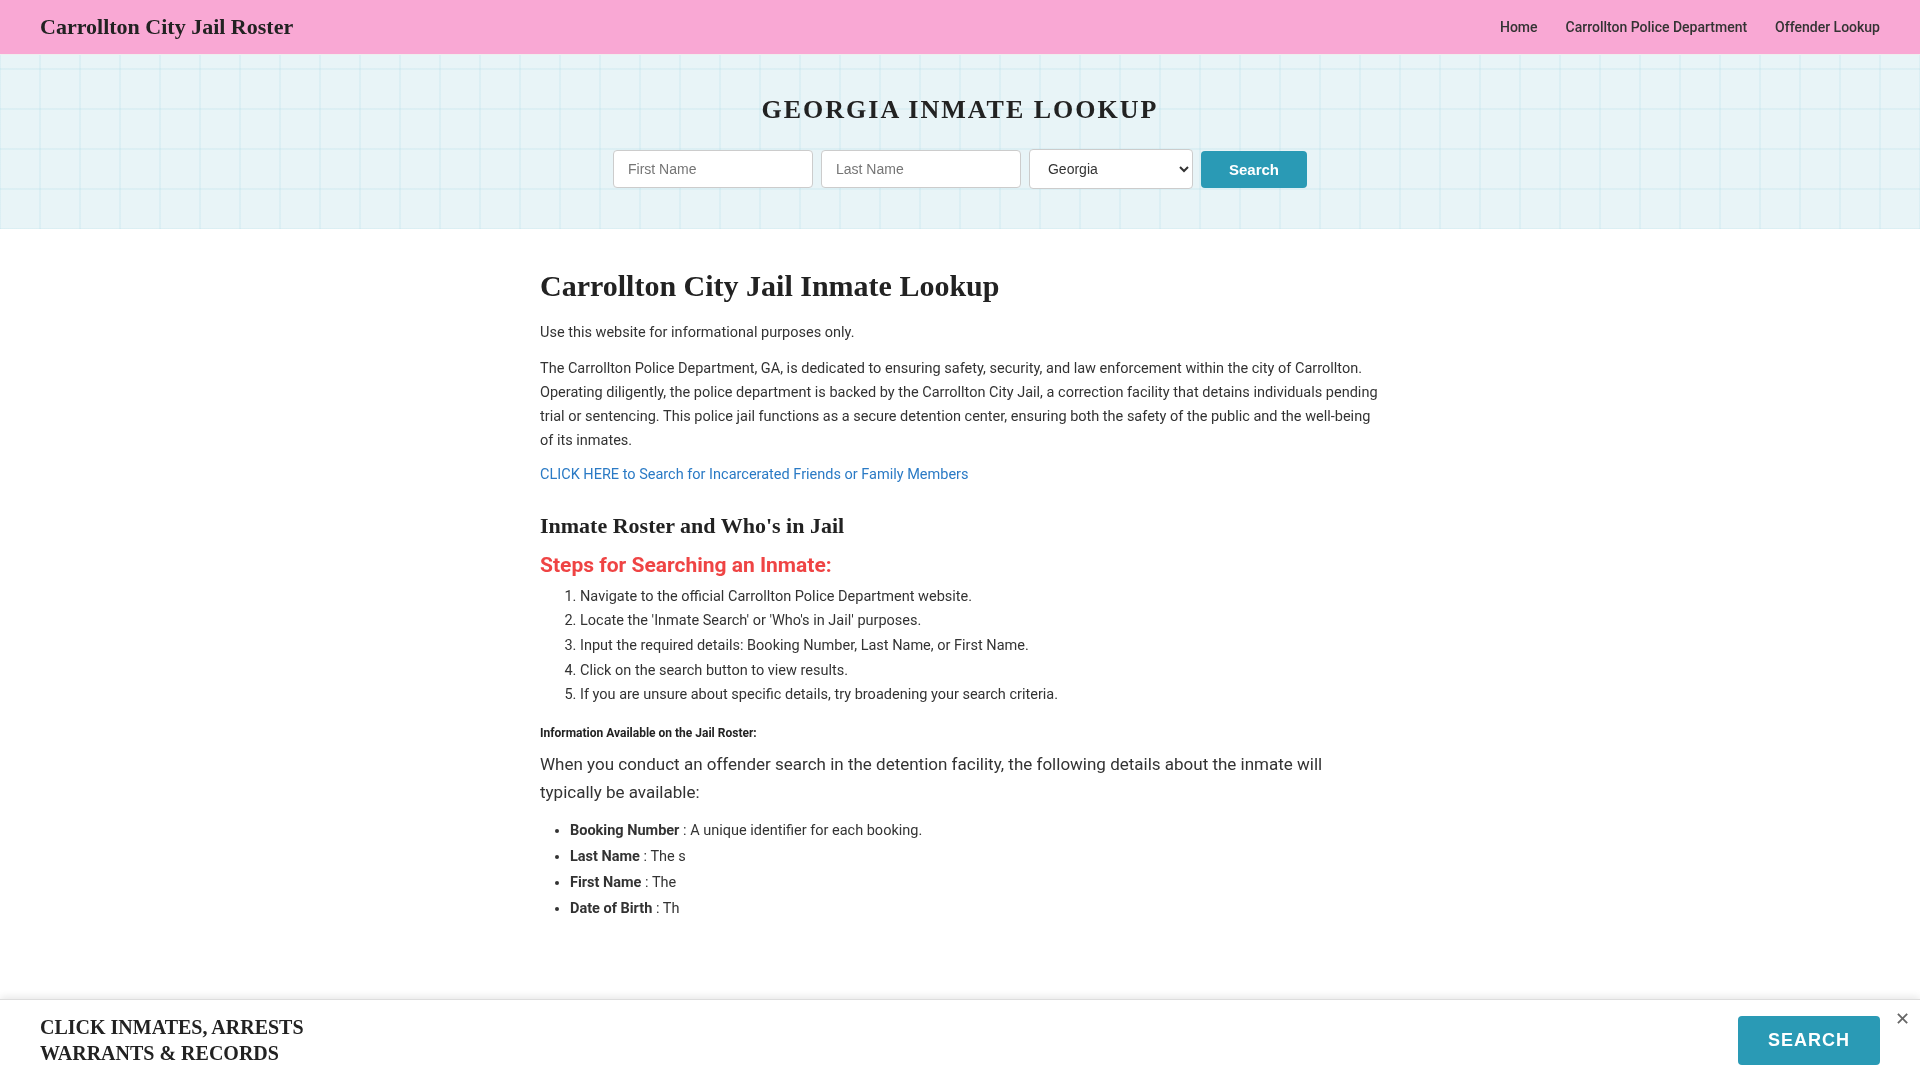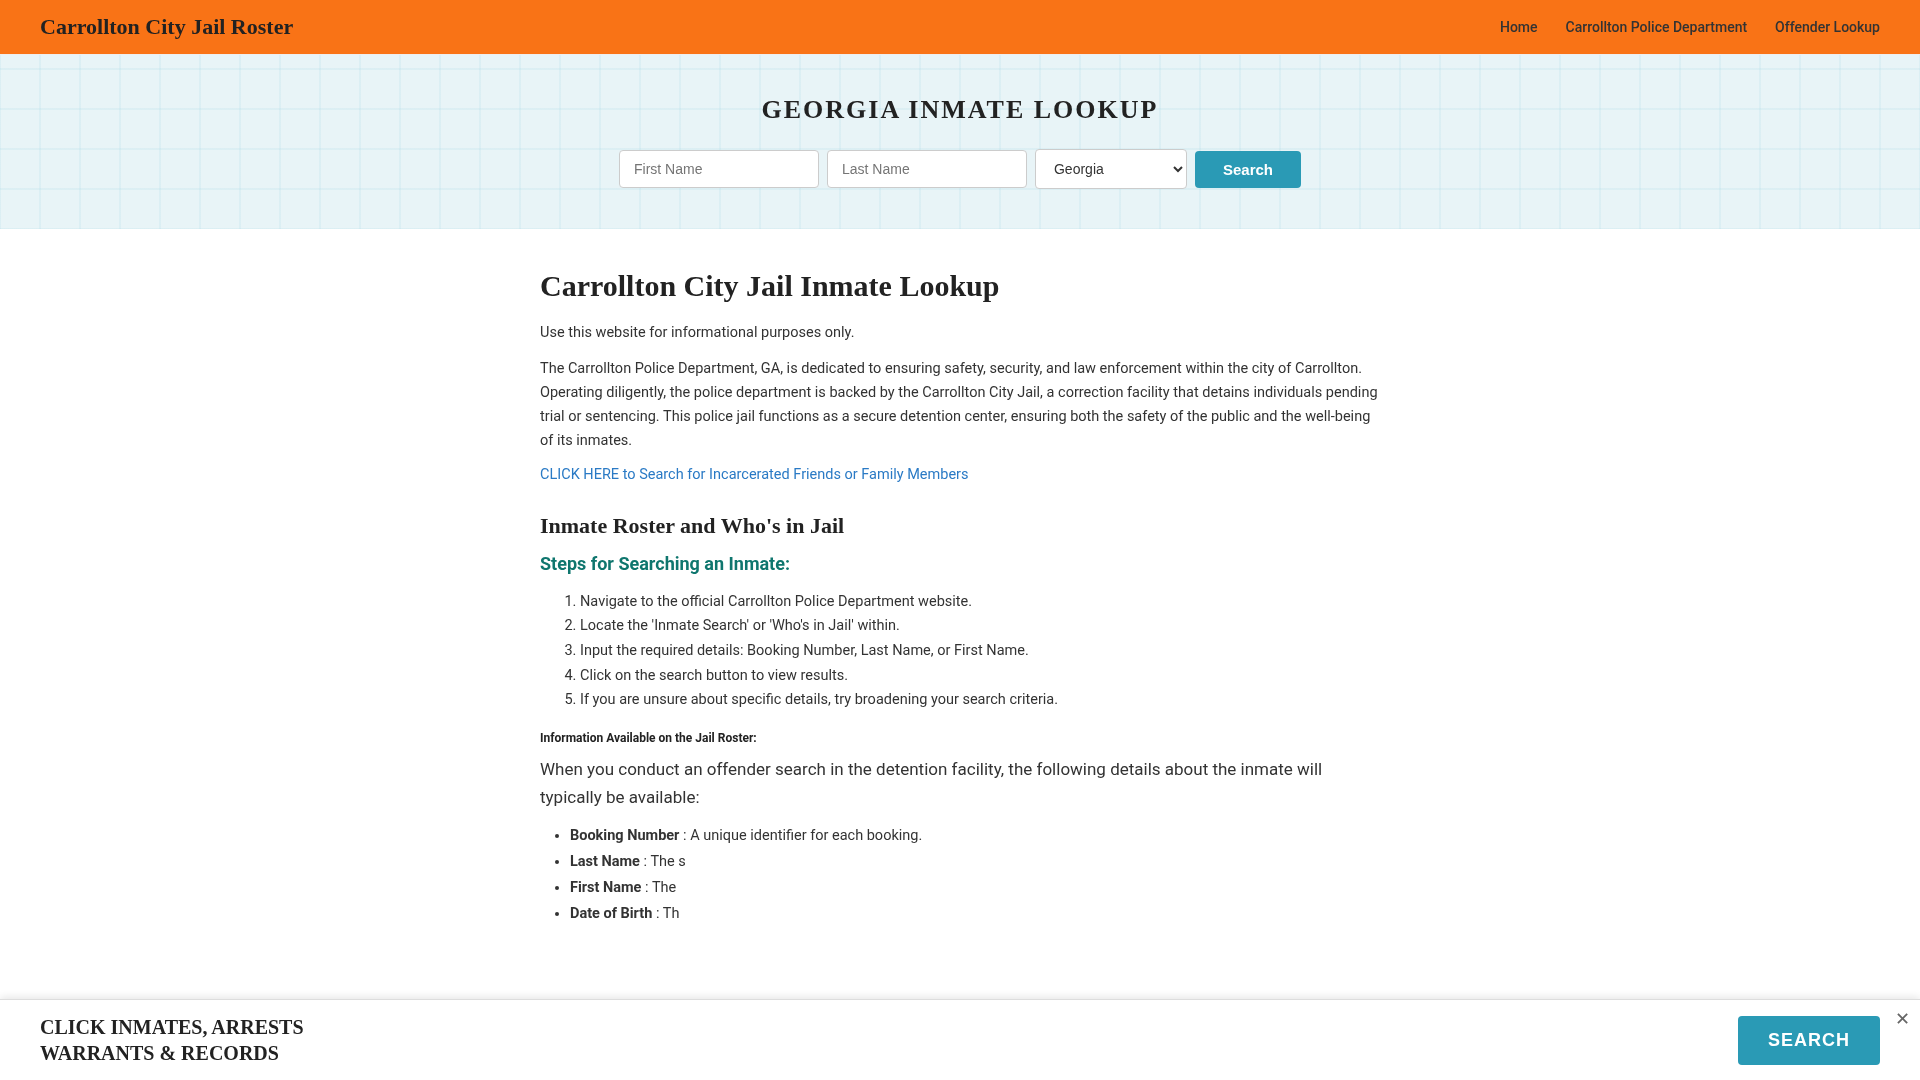--- a/index.html
+++ b/index.html
@@ -15,21 +15,21 @@
       background: #fff;
     }
 
     
     .site-header {
       display: flex;
       align-items: center;
       justify-content: space-between;
       padding: 14px 40px;
       border-bottom: 1px solid #eee;
-      background: #f97316;
+      background: #f9a8d4;
     }
 
     .site-title {
       font-size: 22px;
       font-weight: 800;
       font-family: Georgia, 'Times New Roman', serif;
       color: #222;
     }
 
     .nav-links {
@@ -80,21 +80,21 @@
       width: 200px;
       background: #fff;
       color: #999;
     }
 
     .search-form select {
       padding: 10px 14px;
       border: 1px solid #ccc;
       border-radius: 4px;
       font-size: 14px;
-      width: 152px;
+      width: 164px;
       background: #fff;
       color: #333;
     }
 
     .search-form button {
       padding: 10px 28px;
       background-color: #2a9ab5;
       color: #fff;
       border: none;
       border-radius: 4px;
@@ -143,24 +143,24 @@
     }
 
     .sub-text {
       font-size: 14.5px;
       color: #333;
       line-height: 1.65;
       margin-bottom: 14px;
     }
 
     .steps-heading {
-      font-size: 18px;
+      font-size: 21px;
       font-weight: 700;
-      color: #0f766e;
-      margin-bottom: 16px;
+      color: #ef4444;
+      margin-bottom: 8px;
     }
 
     .steps-list {
       padding-left: 40px;
       margin-bottom: 18px;
     }
 
     .steps-list li {
       font-size: 14.5px;
       color: #333;
@@ -282,21 +282,21 @@
   <p class="intro-text">The Carrollton Police Department, GA, is dedicated to ensuring safety, security, and law enforcement within the city of Carrollton. Operating diligently, the police department is backed by the Carrollton City Jail, a correction facility that detains individuals pending trial or sentencing. This police jail functions as a secure detention center, ensuring both the safety of the public and the well-being of its inmates.</p>
 
   <a href="#" class="click-here-link">CLICK HERE to Search for Incarcerated Friends or Family Members</a>
 
   <h3 class="section-heading">Inmate Roster and Who's in Jail</h3>
 
 
   <p class="steps-heading">Steps for Searching an Inmate:</p>
   <ol class="steps-list">
     <li>Navigate to the official Carrollton Police Department website.</li>
-    <li>Locate the 'Inmate Search' or 'Who's in Jail' within.</li>
+    <li>Locate the 'Inmate Search' or 'Who's in Jail' purposes.</li>
     <li>Input the required details: Booking Number, Last Name, or First Name.</li>
     <li>Click on the search button to view results.</li>
     <li>If you are unsure about specific details, try broadening your search criteria.</li>
   </ol>
 
   <p class="info-heading">Information Available on the Jail Roster:</p>
   <p class="info-text">When you conduct an offender search in the detention facility, the following details about the inmate will typically be available:</p>
 
   <ul class="bullet-list">
     <li>

